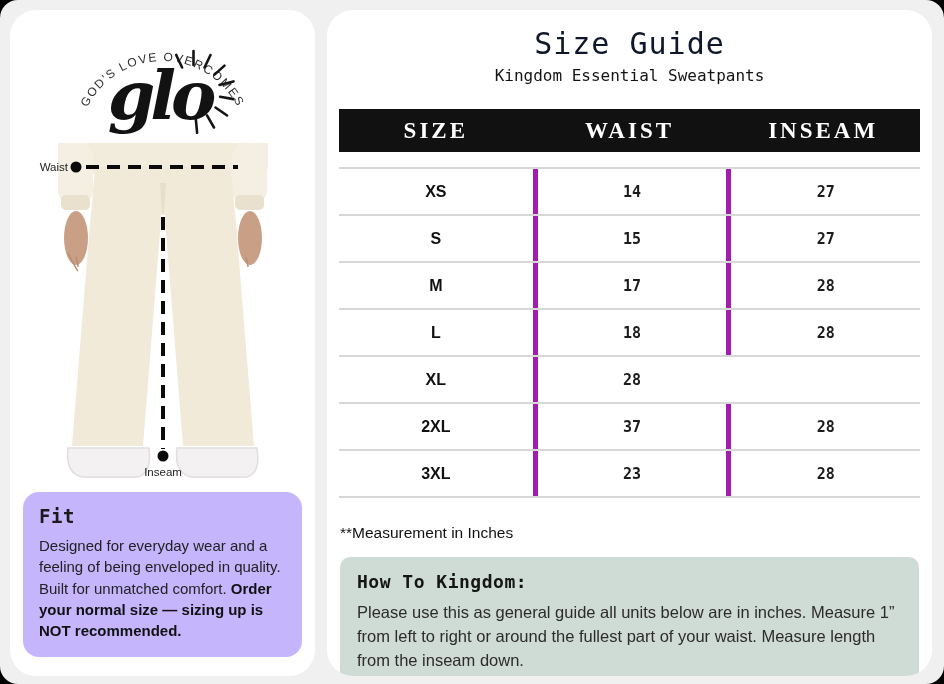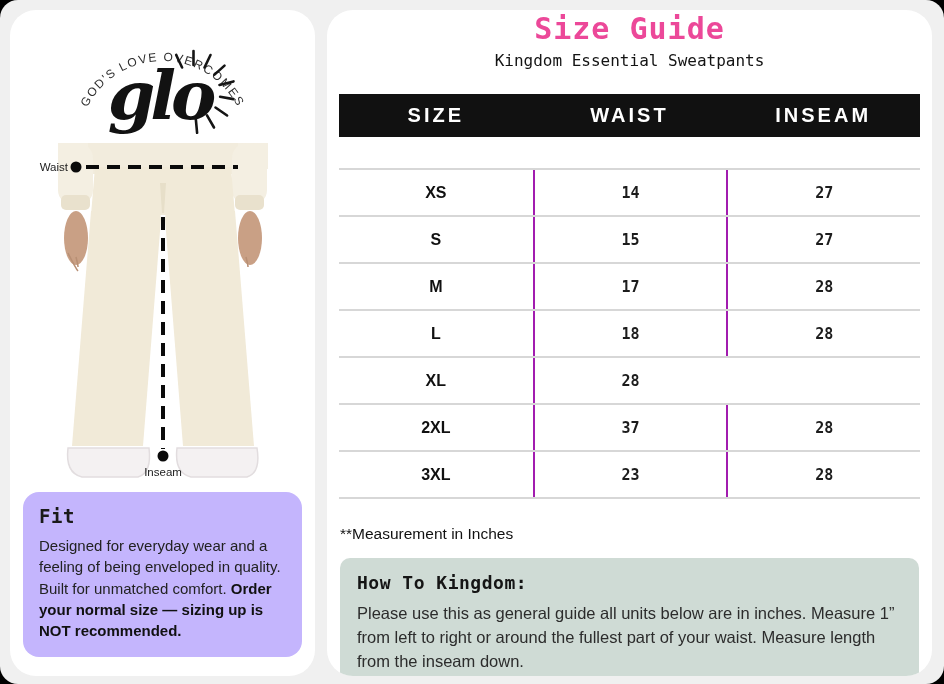--- a/index.html
+++ b/index.html
@@ -12,29 +12,29 @@
 
   
   .logo-wrap{position:absolute;top:6px;left:50%;transform:translateX(-50%);}
   .figure-wrap{position:absolute;top:133px;left:0;}
   .fit-box{position:absolute;left:13px;right:13px;top:482px;background:#c4b5fd;border-radius:16px;padding:13px 16px 16px;}
   .fit-title{font-family:"DejaVu Sans Mono",monospace;font-weight:bold;font-size:19px;color:#1a1a1a;letter-spacing:.5px;}
   .fit-text{margin-top:8px;font-size:15px;line-height:1.42;color:#222;}
   .fit-text .b{font-weight:bold;color:#111;}
 
   
-  .sg-title{margin-top:1px;text-align:center;font-family:"DejaVu Sans Mono",monospace;font-weight:bold;font-size:30px;color:#ec4899;letter-spacing:1px;}
+  .sg-title{margin-top:16px;text-align:center;font-family:"DejaVu Sans Mono",monospace;font-weight:normal;font-size:30px;color:#0f172a;letter-spacing:1px;}
   .sg-sub{margin-top:5px;text-align:center;font-family:"DejaVu Sans Mono",monospace;font-size:16px;color:#141414;}
   .sg-table{margin:24px 12px 0;}
   .t-head{display:grid;grid-template-columns:1fr 1fr 1fr;background:#111;color:#fff;height:43px;align-items:center;text-align:center;
-          font-family:Liberation Sans, sans-serif;font-weight:bold;font-size:20px;letter-spacing:3px;margin-bottom:31px;}
+          font-family:Liberation Serif, serif;font-weight:bold;font-size:23px;letter-spacing:3px;margin-bottom:15px;}
   .t-row{display:grid;grid-template-columns:1fr 1fr 1fr;height:45px;border-top:2px solid #d7d7d7;}
   .t-row:last-child{border-bottom:2px solid #d7d7d7;}
   .t-row>div{display:flex;align-items:center;justify-content:center;}
-  .t-row>div+div{border-left:2px solid #a21caf;}
+  .t-row>div+div{border-left:5px solid #a21caf;}
   .c-size{font-weight:bold;font-size:16px;color:#101010;font-family:"Liberation Sans",sans-serif;}
   .c-num{font-family:"DejaVu Sans Mono",monospace;font-weight:bold;font-size:15px;color:#1c1c1c;}
   .note{margin:26px 13px 0;font-size:15.5px;color:#111;}
   .measure-box{margin:15px 13px 0;background:#cfdbd5;border-radius:10px;padding:14px 17px 16px;}
   .measure-title{font-family:"DejaVu Sans Mono",monospace;font-weight:bold;font-size:18px;color:#151515;letter-spacing:.5px;}
   .measure-text{margin-top:9px;font-size:16.5px;line-height:1.44;color:#2c2c2c;}
 </style>
 </head>
 <body>
 

